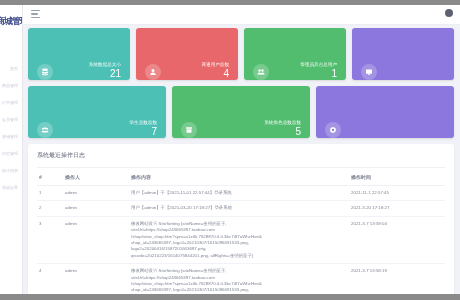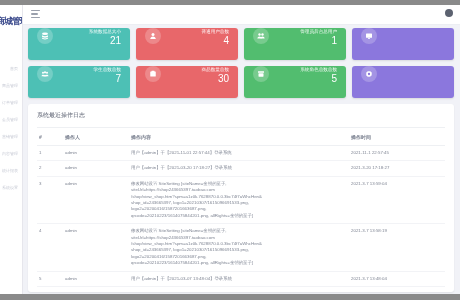--- a/index.html
+++ b/index.html
@@ -122,25 +122,25 @@
     overflow: hidden;
   }
   
   .card-row {
     display: flex;
     gap: 6px;
     margin-bottom: 6px;
   }
   .stat-card {
     flex: 1;
-    height: 32px;
+    height: 52px;
     border-radius: 3px;
     position: relative;
     display: flex;
-    align-items: flex-start;
+    align-items: flex-end;
     box-shadow: 0 1px 2px rgba(0,0,0,0.10);
     overflow: hidden;
     min-width: 0;
   }
   .stat-icon {
     width: 16px;
     height: 16px;
     border-radius: 50%;
     background: rgba(255,255,255,0.22);
     margin-left: 9px;
@@ -334,32 +334,20 @@
               <path d="M5 13c0-2.2 1.3-3.6 3-3.6s3 1.4 3 3.6z"></path>
               <path d="M9 12.5c0-2 1.3-3.2 3-3.2s3 1.2 3 3.2z"></path>
             </svg>
         </div>
         <div class="stat-text">
           <div class="stat-label">学生总数总数</div>
           <div class="stat-value">7</div>
         </div>
       </div>
 
-      <div class="stat-card" style="background:#e8676a">
-        <div class="stat-icon">
-          <svg viewBox="0 0 16 16" fill="currentColor">
-              <rect x="2.5" y="3" width="11" height="10" rx="1"></rect>
-              <rect x="5" y="1.4" width="6" height="2.4" rx="0.6"></rect>
-            </svg>
-        </div>
-        <div class="stat-text">
-          <div class="stat-label">商品数量总数</div>
-          <div class="stat-value">30</div>
-        </div>
-      </div>
 
       <div class="stat-card" style="background:#52bd6f">
         <div class="stat-icon">
           <svg viewBox="0 0 16 16" fill="currentColor">
               <rect x="2" y="2.5" width="12" height="3" rx="0.6"></rect>
               <rect x="3" y="6.5" width="10" height="7" rx="0.8"></rect>
               <rect x="6" y="8.4" width="4" height="1.3"></rect>
             </svg>
         </div>
         <div class="stat-text">

